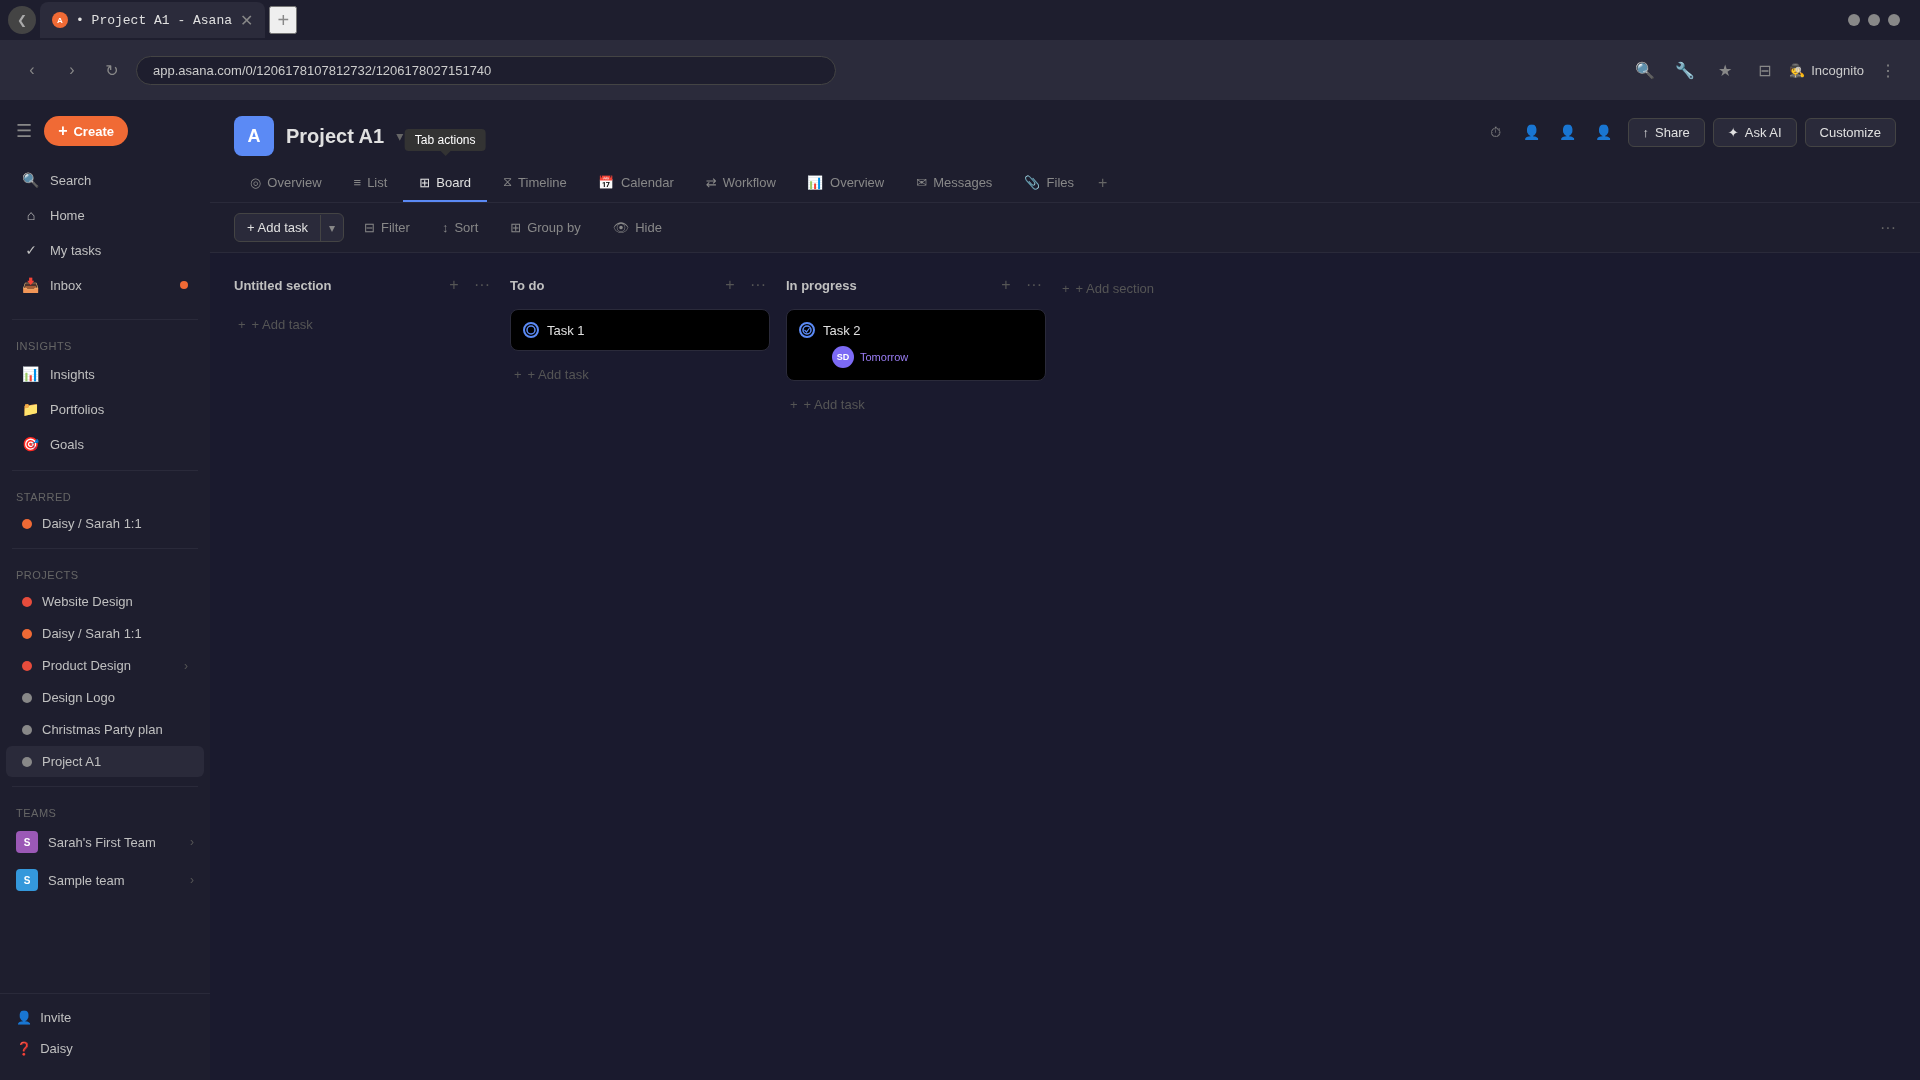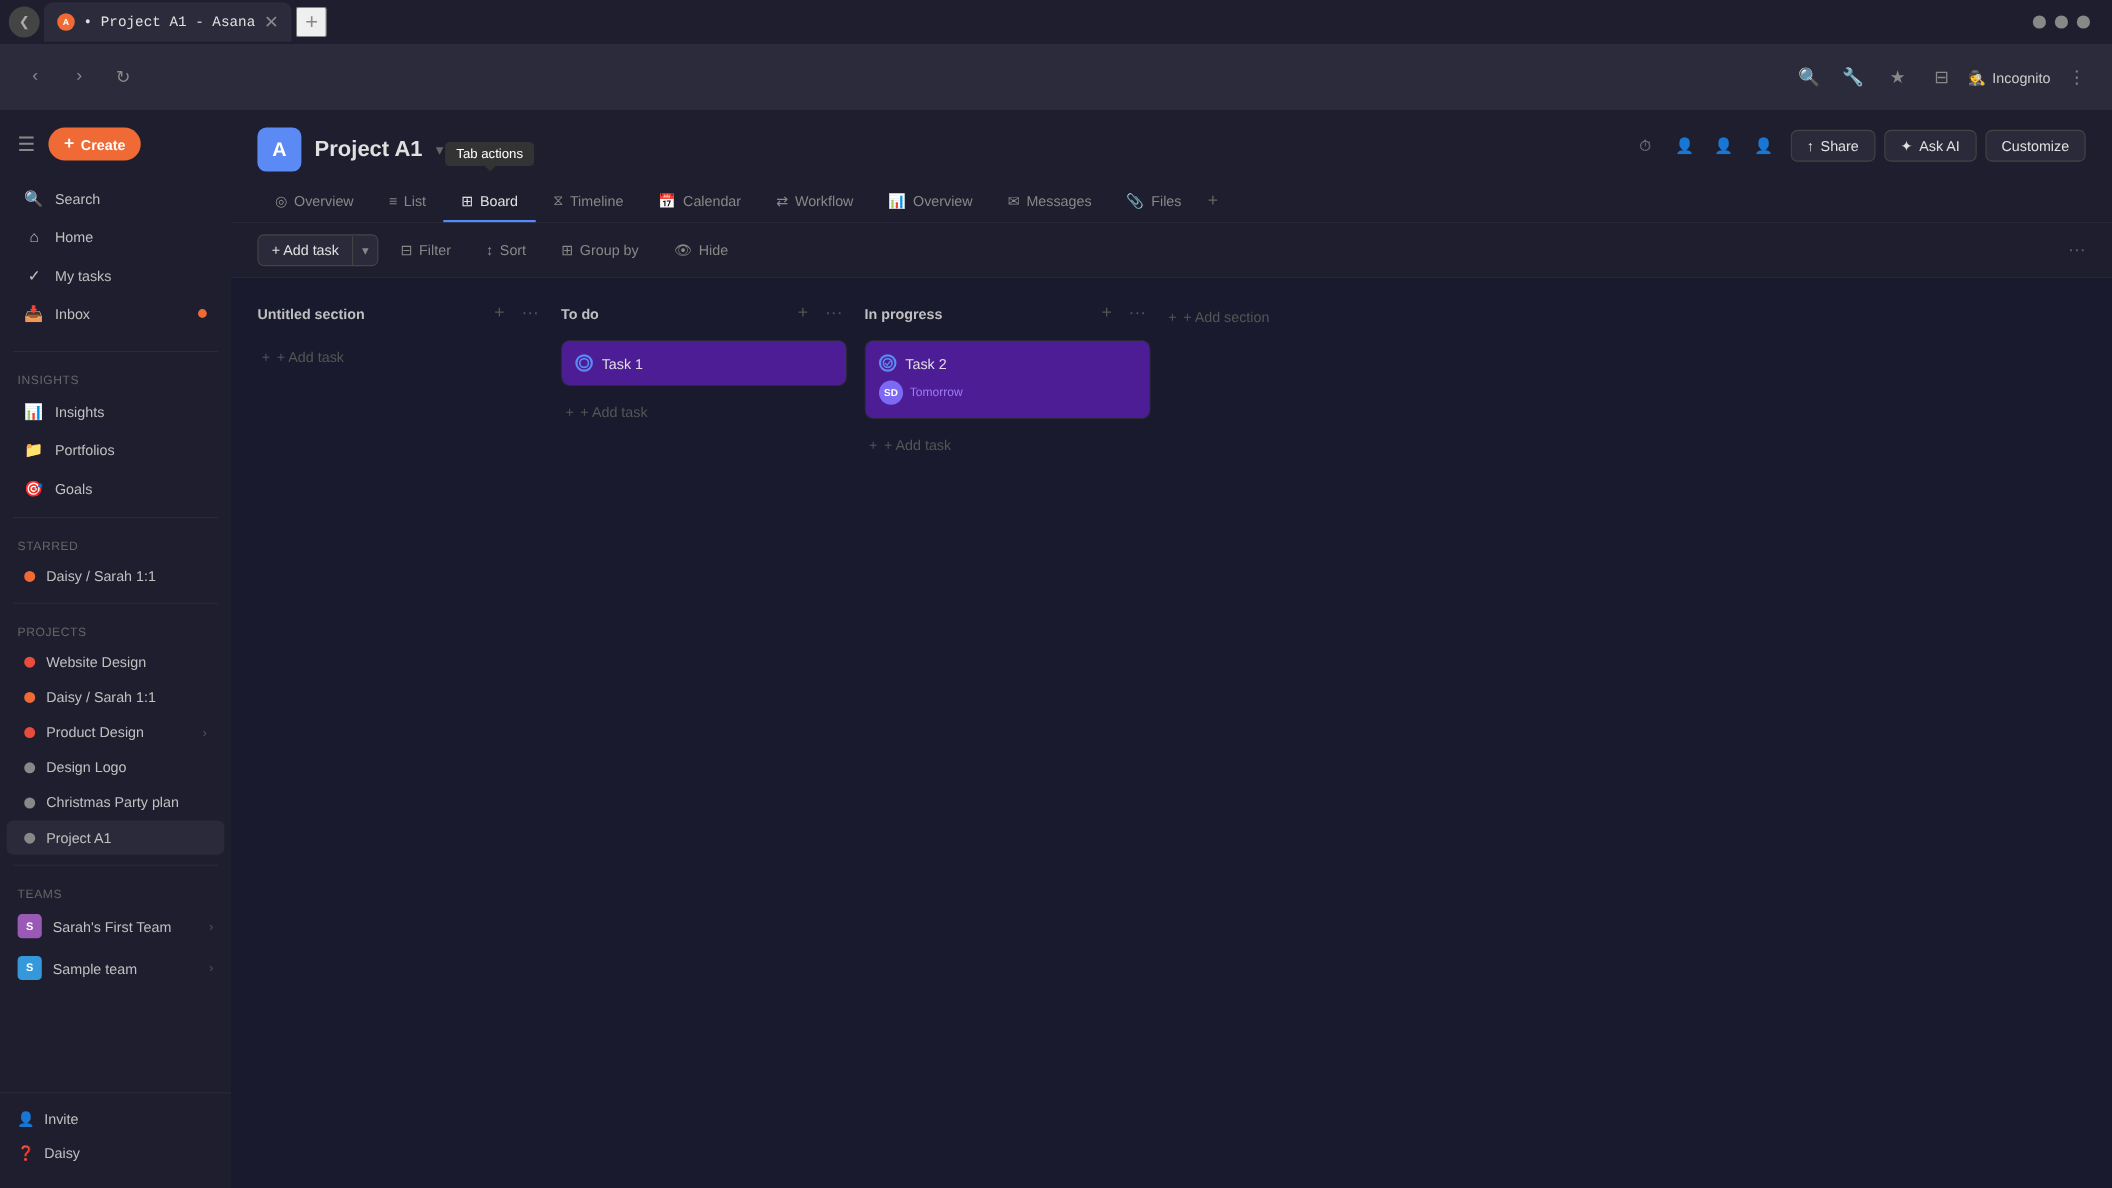--- a/index.html
+++ b/index.html
@@ -89,27 +89,27 @@
 
     
     .board { flex: 1; overflow-x: auto; padding: 20px 24px; display: flex; gap: 16px; align-items: flex-start; background: #1a1a2e; }
     .board-column { width: 260px; flex-shrink: 0; }
     .column-header { display: flex; align-items: center; gap: 8px; padding: 0 0 12px; justify-content: space-between; }
     .column-title { font-size: 13px; font-weight: 600; color: #c0c0c0; }
     .column-actions { margin-left: auto; display: flex; gap: 4px; }
     .col-btn { background: transparent; border: none; color: #555; cursor: pointer; font-size: 16px; width: 24px; height: 24px; display: flex; align-items: center; justify-content: center; border-radius: 4px; }
 
     .column-cards { display: flex; flex-direction: column; gap: 8px; min-height: 100px; }
-    .card { background: #4c1d95; border-radius: 8px; padding: 12px; cursor: pointer; border: 1px solid #2a2a3a; }
+    .card { background: #000000; border-radius: 8px; padding: 12px; cursor: pointer; border: 1px solid #2a2a3a; }
     .card-title { font-size: 13px; color: #e0e0e0; display: flex; align-items: center; gap: 8px; }
     .card-status-icon { width: 16px; height: 16px; border-radius: 50%; border: 2px solid #5b8af5; display: flex; align-items: center; justify-content: center; flex-shrink: 0; }
     .card-status-icon.done { border-color: #5b8af5; background: transparent; }
     .card-status-icon svg { width: 10px; height: 10px; }
     .card-meta { margin-top: 8px; display: flex; align-items: center; gap: 6px; }
-    .card-avatar { width: 22px; height: 22px; border-radius: 50%; background: #7c6af5; display: flex; align-items: center; justify-content: center; color: white; font-size: 9px; font-weight: bold; }
+    .card-avatar { width: 22px; height: 22px; border-radius: 50%; background: #7c6af5; display: flex; align-items: center; justify-content: center; color: white; font-size: 9px; font-weight: bold; margin-left: 33px; }
     .card-date { font-size: 11px; color: #9b7ef5; }
 
     .add-task-row { display: flex; align-items: center; gap: 6px; padding: 8px 4px; color: #555; font-size: 13px; cursor: pointer; border-radius: 4px; }
 
     .add-section-btn { display: flex; align-items: center; gap: 6px; color: #555; font-size: 13px; cursor: pointer; padding: 8px 0; white-space: nowrap; }
 
     
     ::-webkit-scrollbar { width: 6px; height: 6px; }
     ::-webkit-scrollbar-track { background: #1a1a2e; }
     ::-webkit-scrollbar-thumb { background: #3a3a4a; border-radius: 3px; }
@@ -132,20 +132,21 @@
     <div class="window-controls">
       <div class="win-btn win-min"></div>
       <div class="win-btn win-max"></div>
       <div class="win-btn win-close"></div>
     </div>
   </div>
   <div class="browser-nav">
     <button class="nav-btn">‹</button>
     <button class="nav-btn">›</button>
     <button class="nav-btn">↻</button>
+    <input class="address-bar" value="app.asana.com/0/1206178107812732/1206178027151740" style="">
     <div class="nav-right">
       <button class="nav-btn">🔍</button>
       <button class="nav-btn">🔧</button>
       <button class="nav-btn">★</button>
       <button class="nav-btn">⊟</button>
       <div class="incognito-badge">
         <span>🕵</span>
         <span>Incognito</span>
       </div>
       <button class="nav-btn">⋮</button>

